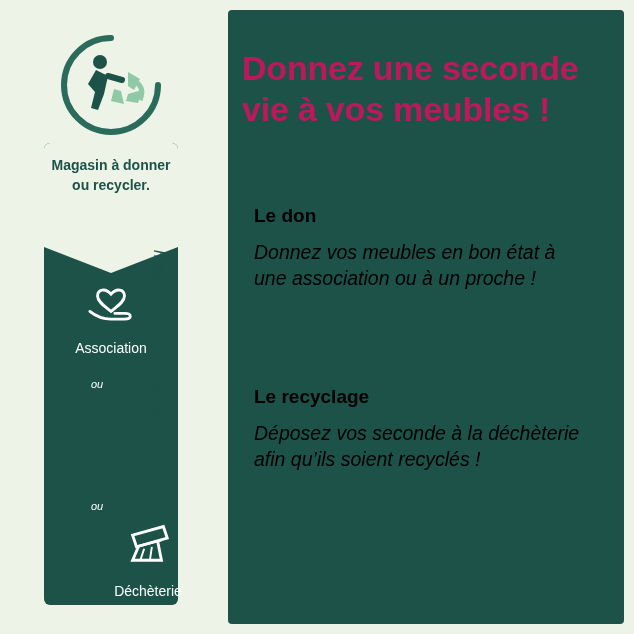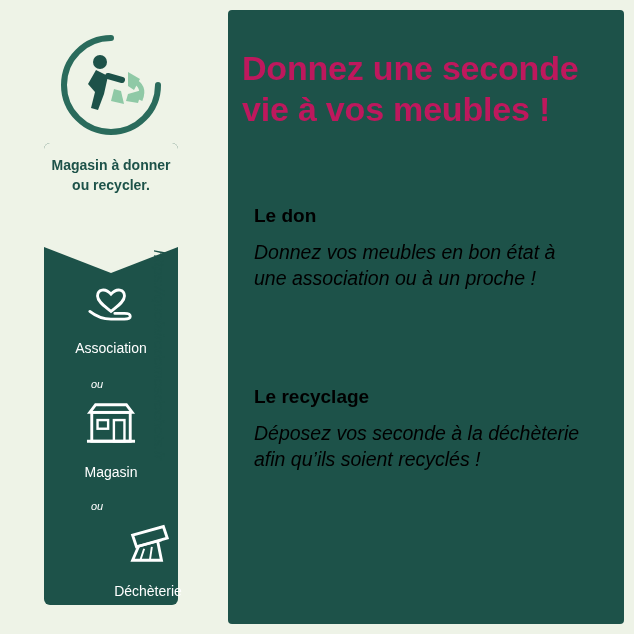--- a/index.html
+++ b/index.html
@@ -191,32 +191,20 @@
       <svg viewBox="0 0 60 52" width="58" height="50">
         <path d="M30 22 c-6-7-14-5-14 2 0 6 8 11 14 16 6-5 14-10 14-16 0-7-8-9-14-2z" fill="none" stroke="#ffffff" stroke-width="3"></path>
         <path d="M8 40 q10 8 22 8 h14 q6 0 6-3 0-3-6-3 h-10" fill="none" stroke="#ffffff" stroke-width="3" stroke-linecap="round"></path>
       </svg>
     </div>
     <div class="item-label">Association</div>
   </div>
 
   <div class="ou" id="ou-1">ou</div>
 
-  <div class="item" id="item-mag">
-    <div class="icon-box">
-      <svg viewBox="0 0 60 52" width="58" height="50">
-        <path d="M8 16 l6 -8 h32 l6 8 z" fill="none" stroke="#ffffff" stroke-width="3"></path>
-        <rect x="10" y="16" width="40" height="30" fill="none" stroke="#ffffff" stroke-width="3"></rect>
-        <rect x="16" y="24" width="11" height="9" fill="none" stroke="#ffffff" stroke-width="2.5"></rect>
-        <rect x="33" y="24" width="11" height="22" fill="none" stroke="#ffffff" stroke-width="2.5"></rect>
-        <line x1="5" y1="46" x2="55" y2="46" stroke="#ffffff" stroke-width="3"></line>
-      </svg>
-    </div>
-    <div class="item-label">Magasin</div>
-  </div>
 
   <div class="ou" id="ou-2">ou</div>
 
   <div class="item" id="item-dech">
     <div class="icon-box">
       <svg viewBox="0 0 60 52" width="58" height="50">
         <path d="M14 20 l32 -9 4 12 -32 9 z" fill="none" stroke="#ffffff" stroke-width="3"></path>
         <path d="M18 32 l26 -7" stroke="#ffffff" stroke-width="2.5"></path>
         <path d="M20 32 l-6 14 h30 l-4 -20" fill="none" stroke="#ffffff" stroke-width="3"></path>
         <path d="M26 34 l-4 12" stroke="#ffffff" stroke-width="2"></path>

